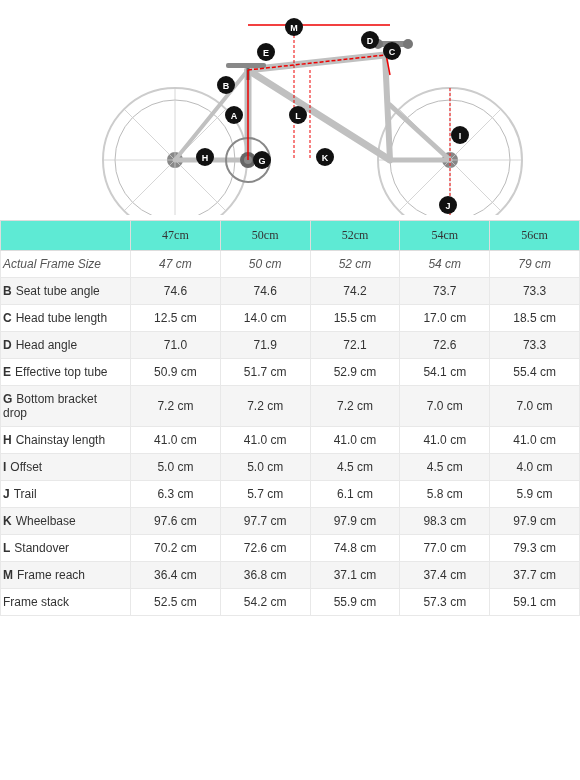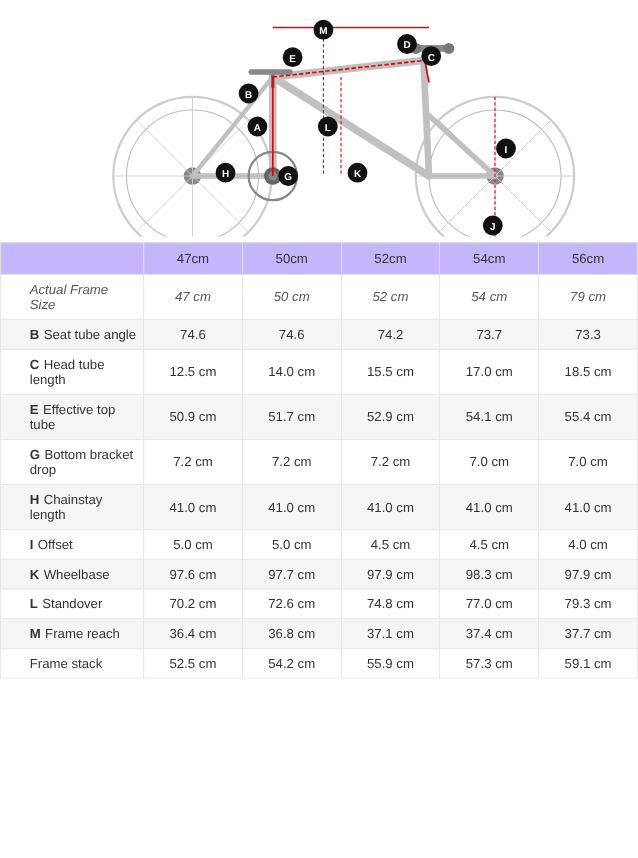--- a/index.html
+++ b/index.html
@@ -21,21 +21,22 @@
       height: 210px;
     }
 
     table {
       width: 100%;
       border-collapse: collapse;
       font-size: 12px;
     }
 
     thead tr {
-      background: #c4b5fd;
+      background: #5eead4;
+      font-family: Liberation Serif, serif;
     }
 
     thead th {
       padding: 7px 6px;
       text-align: center;
       font-weight: normal;
       color: #333;
       border: 1px solid #ddd;
     }
 
@@ -55,21 +56,21 @@
 
     tbody td {
       padding: 6px 6px;
       text-align: center;
       border: 1px solid #e8e8e8;
       color: #333;
     }
 
     tbody td:first-child {
       text-align: left;
-      padding-left: 26px;
+      padding-left: 2px;
       width: 130px;
     }
 
     .label-letter {
       color: #333;
       font-weight: normal;
     }
   </style>
 </head>
 <body>
@@ -210,20 +211,28 @@
       </tr>
       <tr>
         <td><span class="label-letter" style="font-weight: bold; margin-right: 4px;">C</span><span>Head tube length</span></td>
         <td>12.5 cm</td>
         <td>14.0 cm</td>
         <td>15.5 cm</td>
         <td>17.0 cm</td>
         <td>18.5 cm</td>
       </tr>
       <tr>
+        <td><span class="label-letter" style="font-weight: bold; margin-right: 4px;">D</span><span>Head angle</span></td>
+        <td>71.0</td>
+        <td>71.9</td>
+        <td>72.1</td>
+        <td>72.6</td>
+        <td>73.3</td>
+      </tr>
+      <tr>
         <td><span class="label-letter" style="font-weight: bold; margin-right: 4px;">E</span><span>Effective top tube</span></td>
         <td>50.9 cm</td>
         <td>51.7 cm</td>
         <td>52.9 cm</td>
         <td>54.1 cm</td>
         <td>55.4 cm</td>
       </tr>
       <tr>
         <td><span class="label-letter" style="font-weight: bold; margin-right: 4px;">G</span><span>Bottom bracket drop</span></td>
         <td>7.2 cm</td>
@@ -242,20 +251,28 @@
       </tr>
       <tr>
         <td><span class="label-letter" style="font-weight: bold; margin-right: 4px;">I</span><span>Offset</span></td>
         <td>5.0 cm</td>
         <td>5.0 cm</td>
         <td>4.5 cm</td>
         <td>4.5 cm</td>
         <td>4.0 cm</td>
       </tr>
       <tr>
+        <td><span class="label-letter" style="font-weight: bold; margin-right: 4px;">J</span><span>Trail</span></td>
+        <td>6.3 cm</td>
+        <td>5.7 cm</td>
+        <td>6.1 cm</td>
+        <td>5.8 cm</td>
+        <td>5.9 cm</td>
+      </tr>
+      <tr>
         <td><span class="label-letter" style="font-weight: bold; margin-right: 4px;">K</span><span>Wheelbase</span></td>
         <td>97.6 cm</td>
         <td>97.7 cm</td>
         <td>97.9 cm</td>
         <td>98.3 cm</td>
         <td>97.9 cm</td>
       </tr>
       <tr>
         <td><span class="label-letter" style="font-weight: bold; margin-right: 4px;">L</span><span>Standover</span></td>
         <td>70.2 cm</td>

